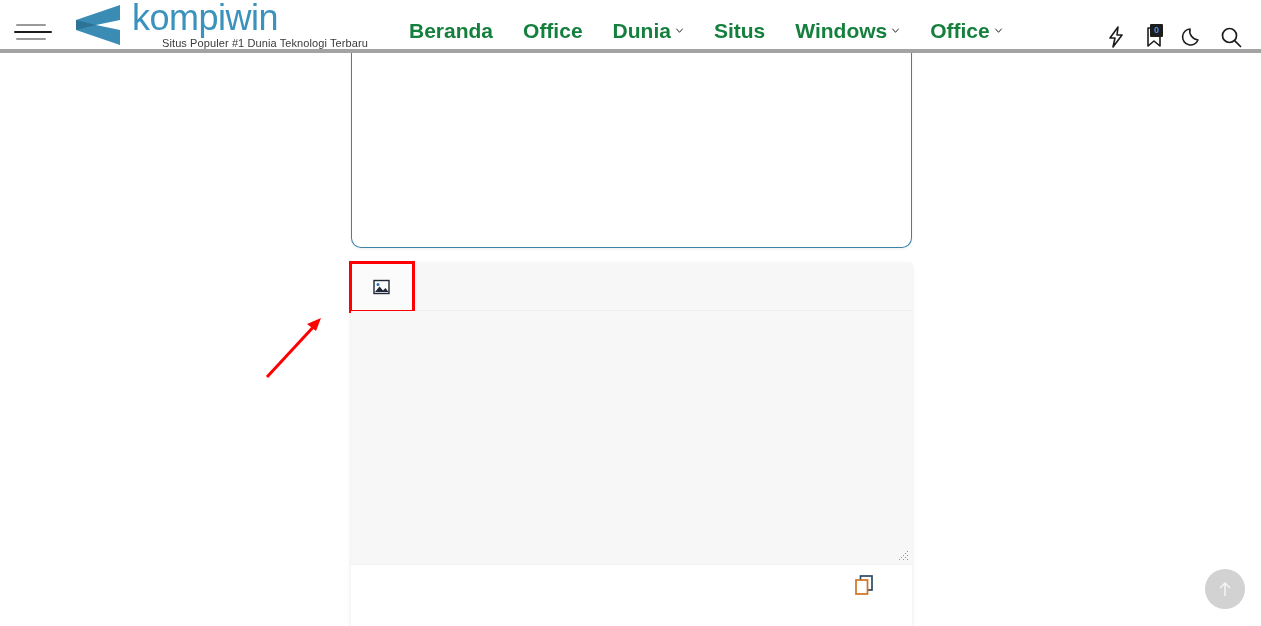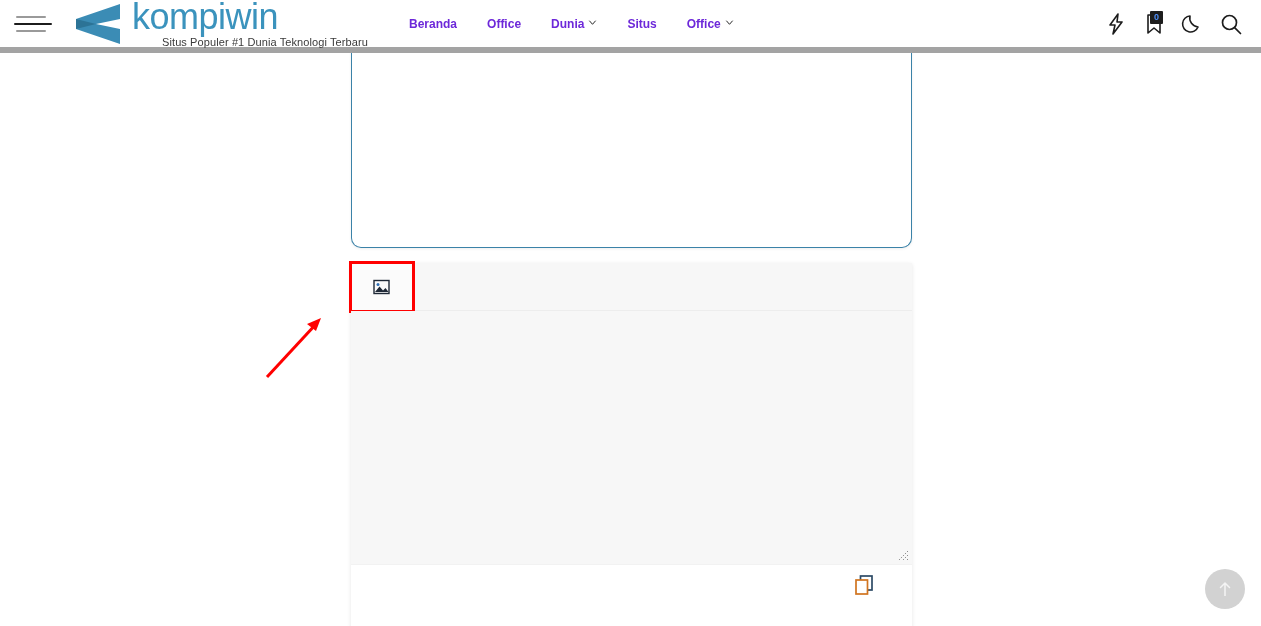--- a/index.html
+++ b/index.html
@@ -9,22 +9,22 @@
     background: #ffffff;
     font-family: "Liberation Sans", sans-serif;
     overflow: hidden;
   }
 
   
   .site-header {
     position: absolute; top: 0; left: 0;
     width: 1261px; height: 53px;
     background: #ffffff;
-    border-bottom: 6px solid #a3a3a3;
-    display: flex; align-items: center;
+    border-bottom: 4px solid #a3a3a3;
+    display: flex; align-items: flex-end;
     z-index: 20;
   }
   .hamburger {
     width: 44px; height: 34px;
     margin-left: 14px;
     display: flex; flex-direction: column;
     justify-content: center; align-items: flex-start;
     gap: 5px; cursor: pointer; flex: none;
   }
   .hamburger span { display:block; height: 2px; border-radius: 1px; }
@@ -41,21 +41,21 @@
   }
   .brand-tag {
     font-size: 11px; color: #3a3a3a; font-weight: 400;
     letter-spacing: 0.1px; margin-top: 2px; margin-left: 30px;
     white-space: nowrap;
   }
 
   .main-nav { display: flex; align-items: center; margin-left: 26px; }
   .nav-item {
     display: flex; align-items: center; gap: 4px;
-    font-size: 12px; font-weight: 700; color: #6d28d9;
+    font-size: 21px; font-weight: 700; color: #15803d;
     padding: 6px 15px; cursor: pointer; white-space: nowrap;
   }
   .caret { display: inline-block; width: 9px; height: 9px; position: relative; top: -1px; }
 
   .header-actions {
     margin-left: auto; margin-right: 18px;
     display: flex; align-items: center; gap: 16px;
   }
   .hicon { width: 22px; height: 24px; cursor: pointer; position: relative; display:block; }
   .bookmark-wrap { position: relative; width: 22px; height: 24px; cursor: pointer; }
@@ -170,20 +170,26 @@
       <span>Dunia</span>
       <svg class="caret" viewBox="0 0 10 10">
         <path d="M1.5 3 L5 7 L8.5 3" fill="none" stroke="#262626" stroke-width="1.1"></path>
       </svg>
     </div>
 
     <div class="nav-item">
       <span>Situs</span>
     </div>
 
+    <div class="nav-item">
+      <span>Windows</span>
+      <svg class="caret" viewBox="0 0 10 10">
+        <path d="M1.5 3 L5 7 L8.5 3" fill="none" stroke="#262626" stroke-width="1.1"></path>
+      </svg>
+    </div>
 
     <div class="nav-item">
       <span>Office</span>
       <svg class="caret" viewBox="0 0 10 10">
         <path d="M1.5 3 L5 7 L8.5 3" fill="none" stroke="#262626" stroke-width="1.1"></path>
       </svg>
     </div>
 
   </nav>
 

